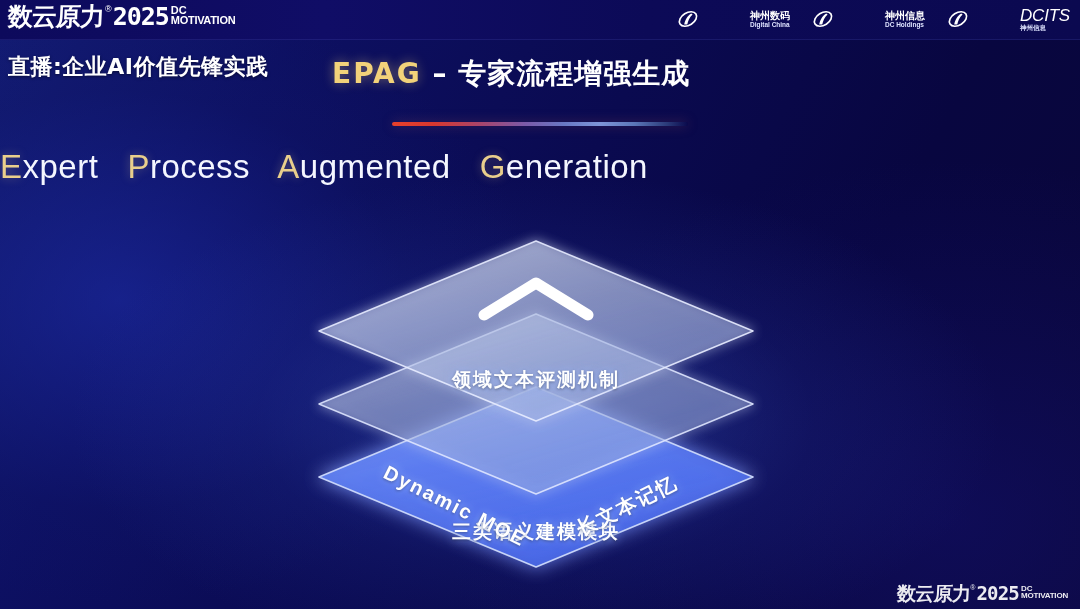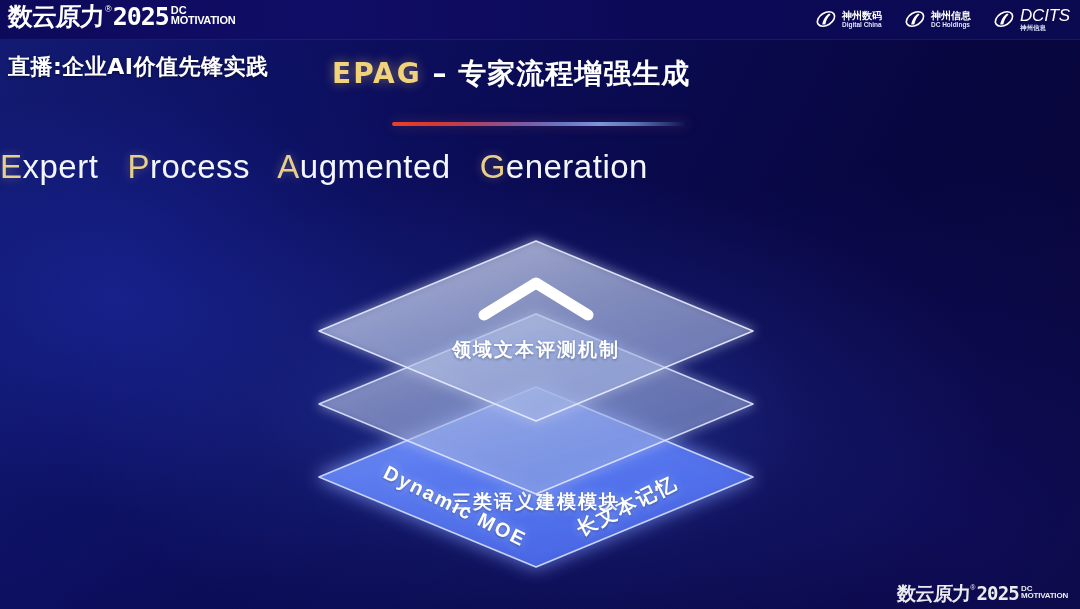--- a/index.html
+++ b/index.html
@@ -101,21 +101,21 @@
   
   .corp-logos {
     position: absolute;
     right: 10px; top: 7px;
     display: flex;
     align-items: center;
     gap: 22px;
   }
   .corp-logo { display: flex; align-items: center; gap: 5px; }
   .corp-mark { width: 22px; height: 22px; position: relative; flex: none; }
-  .corp-text { line-height: 1; }
+  .corp-text { line-height: 1; margin-left: 46px; }
   .corp-text .cn {
     display: block;
     font-size: 10px;
     font-weight: 800;
     color: #ffffff;
     letter-spacing: 0px;
     font-family: "DejaVu Sans", sans-serif;
   }
   .corp-text .en {
     display: block;
@@ -205,20 +205,21 @@
     position: absolute;
     width: 446px;
     text-align: center;
     color: #ffffff;
     font-weight: 700;
     font-size: 19px;
     letter-spacing: 2px;
     font-family: "DejaVu Sans", sans-serif;
     text-shadow: 0 0 10px rgba(150,180,255,0.75), 0 1px 3px rgba(0,0,0,0.45);
     pointer-events: none;
+    margin-top: 30px;
   }
 
   
   .chevron-icon {
     position: absolute;
     left: 163px; top: 38px;
     width: 120px; height: 46px;
     pointer-events: none;
   }
 

